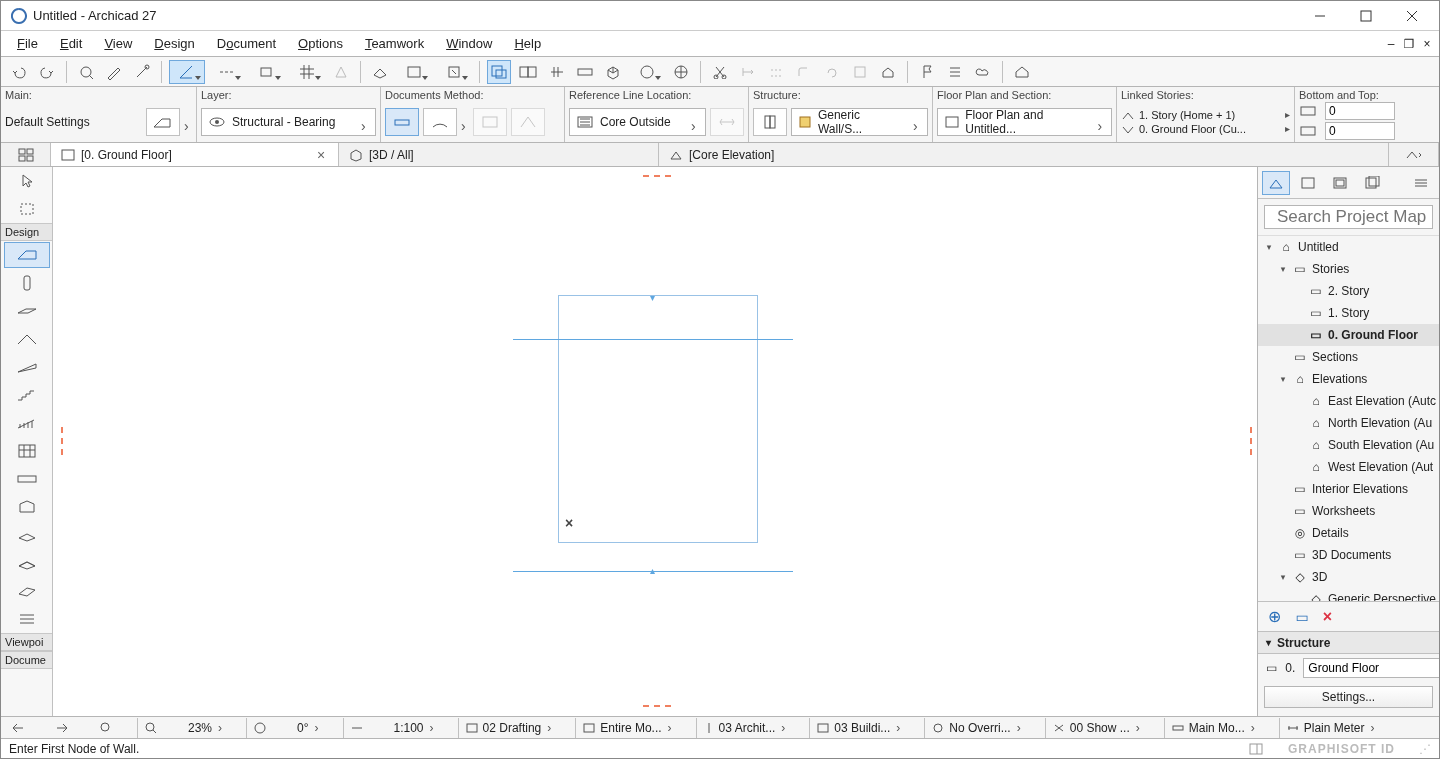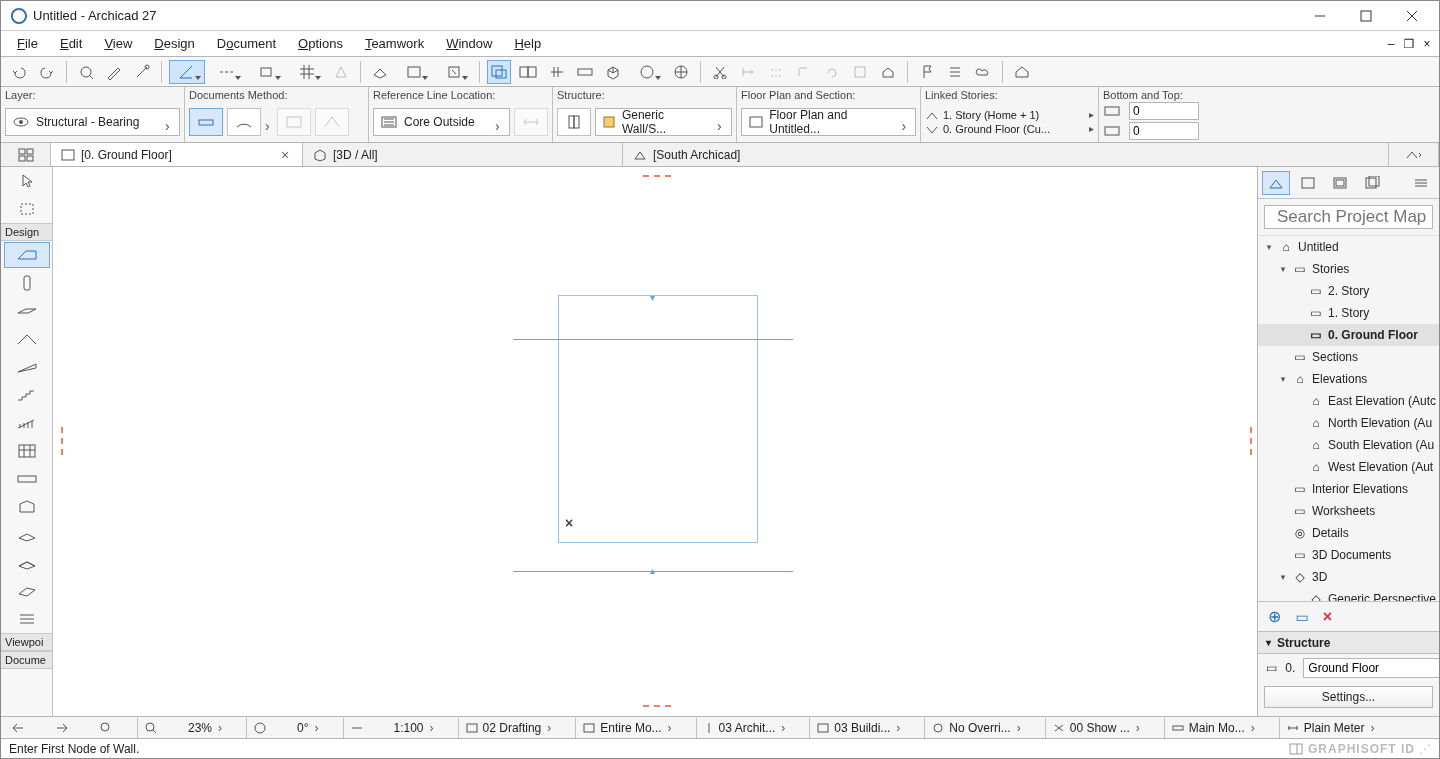--- a/index.html
+++ b/index.html
@@ -71,21 +71,21 @@
 .tree-btns { height:30px; display:flex; align-items:center; gap:14px; padding:0 10px; border-bottom:1px solid #c0c0c0;}
 .prop-head { height:22px; background:#e8e8e8; padding:0 8px; display:flex; align-items:center; gap:6px; font-weight:600; border-bottom:1px solid #c0c0c0;}
 .prop-body { padding:4px 8px; display:flex; align-items:center; gap:8px; }
 .prop-body input[type="text"] { flex:1; height:20px; border:1px solid #b5b5b5; padding:0 4px; font-size:12px;}
 .settings-btn { margin:4px 6px 8px 6px; height:22px; border:1px solid #b5b5b5; background:linear-gradient(#fff,#eee); text-align:center; line-height:20px;}
 
 .viewbar { height:22px; border-top:1px solid #b5b5b5; display:flex; align-items:center; background:#f5f5f5; gap:18px; padding:0 4px;}
 .viewbar .cell { display:flex; align-items:center; gap:4px; padding:0 6px; height:20px;}
 .triright::after { content:"›"; color:#555; font-size:12px; margin-left:2px;}
 .statusmsg { height:20px; border-top:1px solid #b5b5b5; padding:2px 8px; font-size:12px; background:#fff; display:flex; align-items:center;}
-.statusmsg .right { margin-left:auto; display:flex; align-items:center; gap:4px; color:#999;text-align:right;}
+.statusmsg .right { margin-left:auto; display:flex; align-items:center; gap:24px; color:#999;text-align:right;}
 .graphisoft { letter-spacing:1px; font-weight:600; color:#bbb;}
 svg { display:block; }
 input.numfield { width:70px; height:18px; border:1px solid #b5b5b5; background:#fff; font-size:12px; padding:0 3px;}
 .linked-row { display:flex; align-items:center; gap:4px; font-size:11px;}
 .linked-row .arr { font-size:10px; color:#555; }
 </style>
 </head>
 <body>
 
 <div class="titlebar">
@@ -298,20 +298,33 @@
     </div>
   <div class="sep"></div>
   <div class="tbtn">
       <svg width="18" height="16">
         <path d="M3 13 V8 L9 3 L15 8 V13 Z" fill="none" stroke="#555"></path>
       </svg>
     </div>
 </div>
 
 <div class="infobox">
+  <div class="infocol" style="width:196px">
+    <div class="hdr">Main:</div>
+    <div class="body">
+      <span>Default Settings</span>
+      <span style="flex:1"></span>
+      <div class="ibtn">
+          <svg width="22" height="18">
+            <path d="M2 14 L10 6 L18 6 L18 14 Z" fill="none" stroke="#555"></path>
+          </svg>
+        </div>
+      <span class="ddarrow"></span>
+    </div>
+  </div>
   <div class="infocol" style="width:184px">
     <div class="hdr">Layer:</div>
     <div class="body">
       <div class="ddbox" style="flex:1">
         <svg width="18" height="14">
             <ellipse cx="9" cy="7" rx="7" ry="4" fill="none" stroke="#555"></ellipse>
             <circle cx="9" cy="7" r="2" fill="#555"></circle>
           </svg>
         <span>Structural - Bearing</span>
         <span style="flex:1"></span>
@@ -436,38 +449,38 @@
 
 <div class="tabstrip">
   <div class="tab" style="width:50px;justify-content:center">
       <svg width="16" height="14">
         <rect x="1" y="1" width="6" height="5" fill="none" stroke="#555"></rect>
         <rect x="9" y="1" width="6" height="5" fill="none" stroke="#555"></rect>
         <rect x="1" y="8" width="6" height="5" fill="none" stroke="#555"></rect>
         <rect x="9" y="8" width="6" height="5" fill="none" stroke="#555"></rect>
       </svg>
     </div>
-  <div class="tab active" style="width:252px">
+  <div class="tab active" style="width:288px">
     <svg width="14" height="12">
         <rect x="1" y="1" width="12" height="10" fill="none" stroke="#555"></rect>
       </svg>
     <span>[0. Ground Floor]</span>
     <span class="close-x">×</span>
   </div>
   <div class="tab" style="width:320px">
     <svg width="14" height="14">
         <path d="M2 5 L7 2 L12 5 L12 11 L7 13 L2 11 Z" fill="none" stroke="#555"></path>
       </svg>
     <span>[3D / All]</span>
   </div>
   <div class="tab" style="flex:1">
     <svg width="14" height="12">
         <path d="M2 10 L7 3 L12 10 Z" fill="none" stroke="#555"></path>
       </svg>
-    <span>[South Archicad]</span>
+    <span>[Core Elevation]</span>
   </div>
   <div class="tab" style="width:50px;justify-content:center">
       <svg width="18" height="12">
         <path d="M2 9 L7 3 L12 9" fill="none" stroke="#555"></path>
         <path d="M14 4 L16 6 L14 8" fill="none" stroke="#555"></path>
       </svg>
     </div>
 </div>
 
 <div class="workarea">

